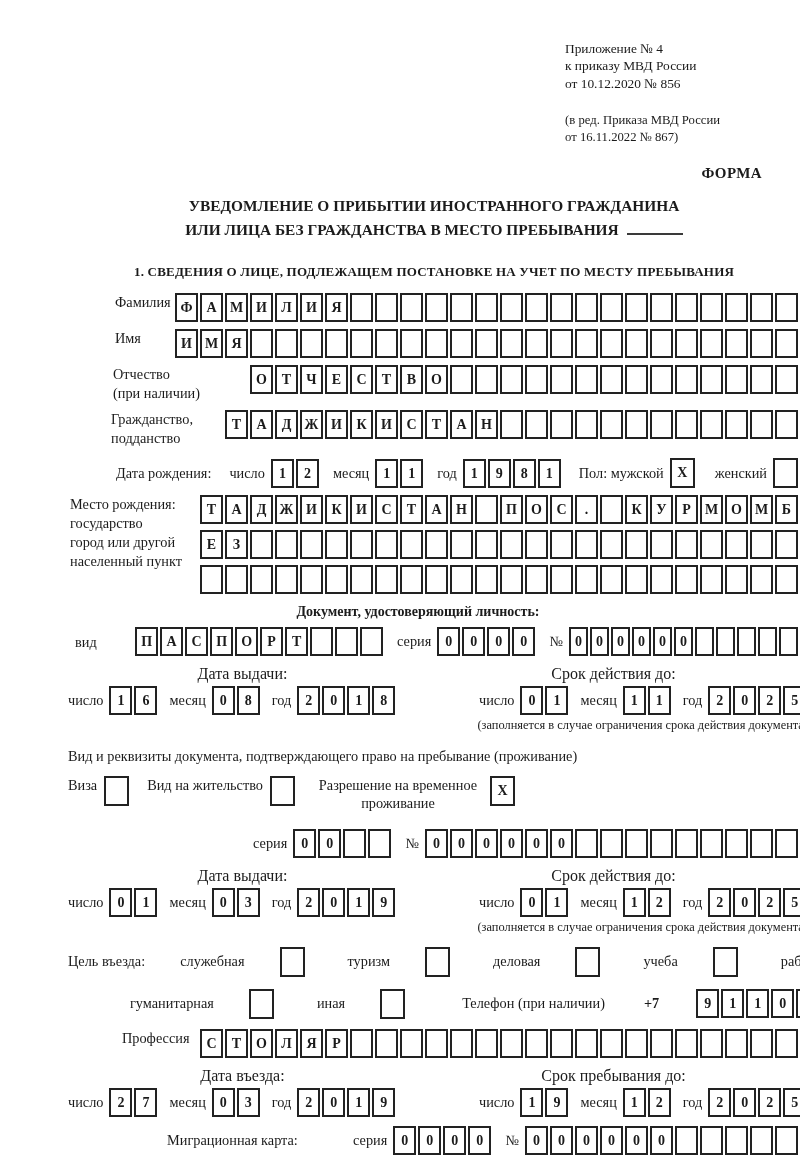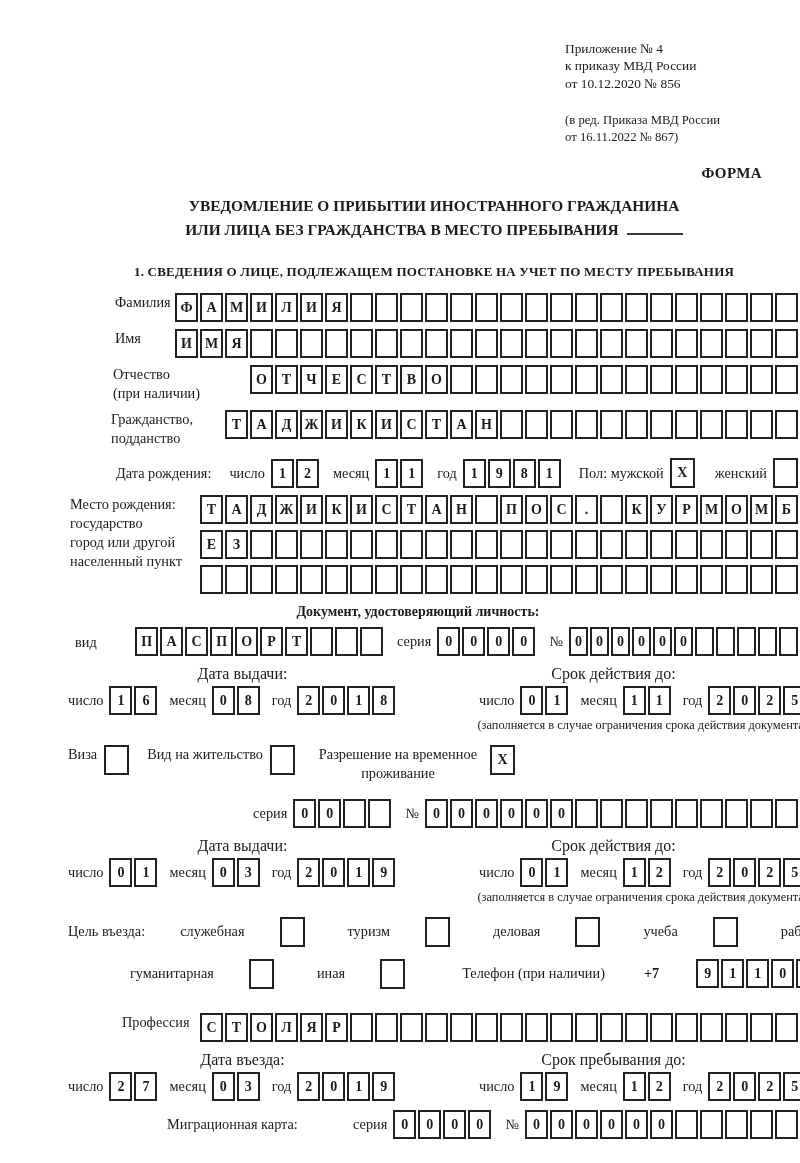--- a/index.html
+++ b/index.html
@@ -391,20 +391,21 @@
               <span class="cell">0</span>
               <span class="cell">2</span>
               <span class="cell">5</span>
             </span>
         </div>
       </div>
     </div>
     <div class="note">(заполняется в случае ограничения срока действия документа)</div>
 
     <div class="permit-text">
+      <div>Вид и реквизиты документа, подтверждающего право на пребывание (проживание)</div>
     </div>
 
     <div class="opts">
       <div class="opt">
         <span class="olbl">Виза</span>
         <span class="boxes cbx">
             <span class="cell"></span>
           </span>
       </div>
       <div class="opt">
@@ -547,21 +548,21 @@
           <span class="cell">0</span>
           <span class="cell">0</span>
           <span class="cell">0</span>
           <span class="cell">0</span>
           <span class="cell">0</span>
           <span class="cell">0</span>
           <span class="cell"></span>
         </span>
     </div>
 
-    <div class="row" style="margin-top:24px;">
+    <div class="row" style="margin-top:10px;">
       <span class="lbl w78">Профессия</span>
       <span class="boxes">
           <span class="cell">С</span>
           <span class="cell">Т</span>
           <span class="cell">О</span>
           <span class="cell">Л</span>
           <span class="cell">Я</span>
           <span class="cell">Р</span>
           <span class="cell"></span>
           <span class="cell"></span>

